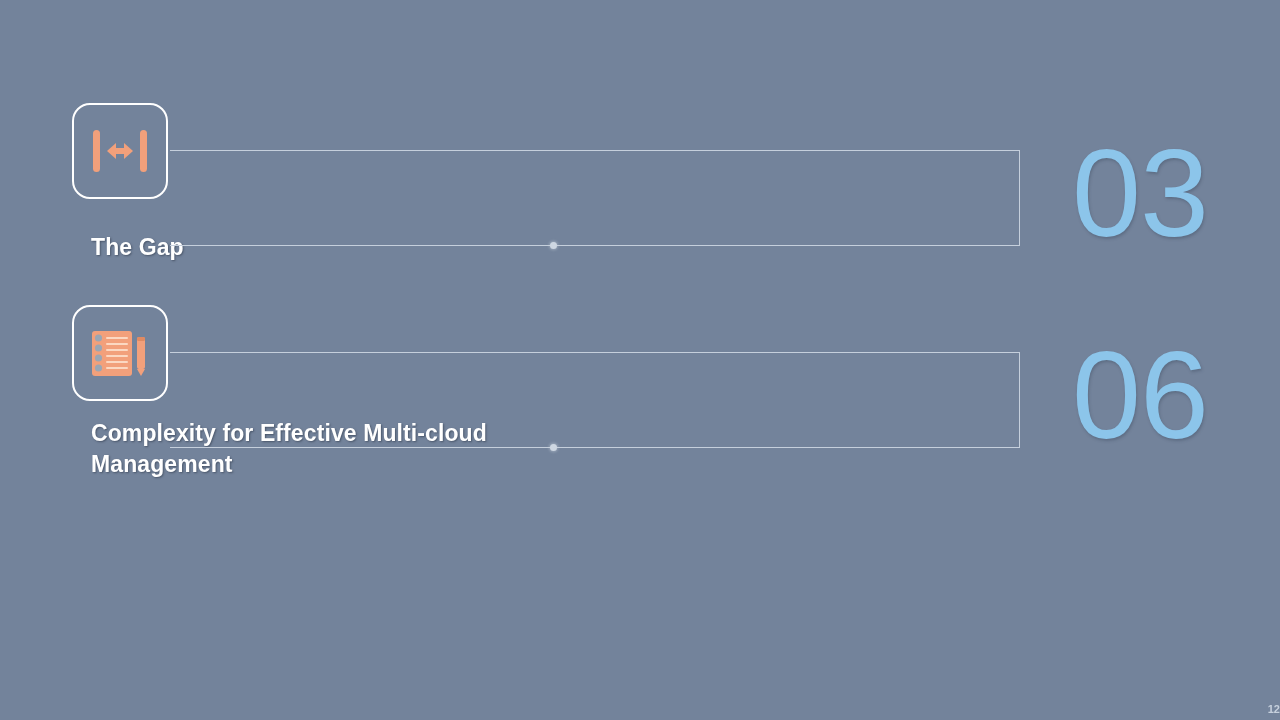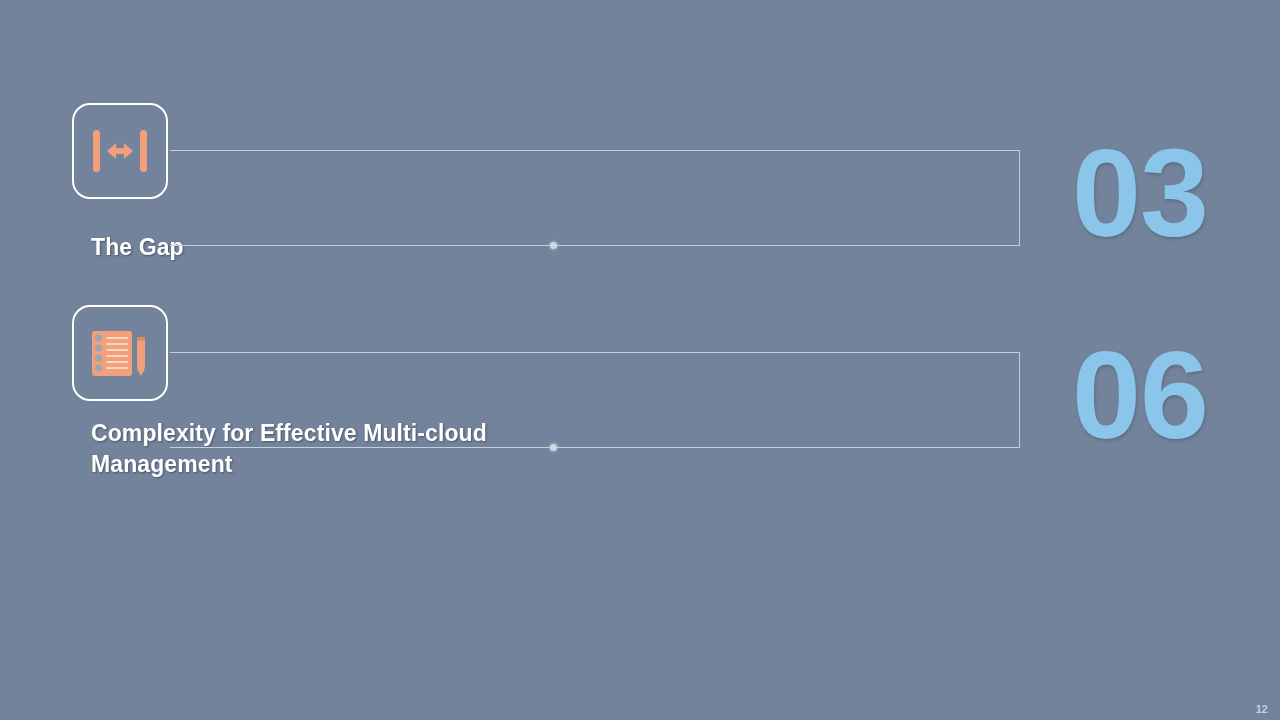--- a/index.html
+++ b/index.html
@@ -88,30 +88,30 @@
     border-radius: 50%;
     background: #ced7e2;
     box-shadow: 0 0 3px 1px rgba(206,215,226,0.45);
   }
 
   .entry-number {
     position: absolute;
     right: 72px;
     color: #8cc5ea;
     font-size: 124px;
-    font-weight: bold;
+    font-weight: normal;
     line-height: 1;
     letter-spacing: -1px;
     text-shadow: 1px 2px 3px rgba(55,70,90,0.35);
   }
 
   
   #page-number {
     position: absolute;
-    right: 12px;
+    right: 0;
     bottom: 5px;
     color: #c6d0dd;
     font-size: 11px;
     font-weight: bold;
   }
 </style>
 </head>
 <body>
 
 <div id="slide">

